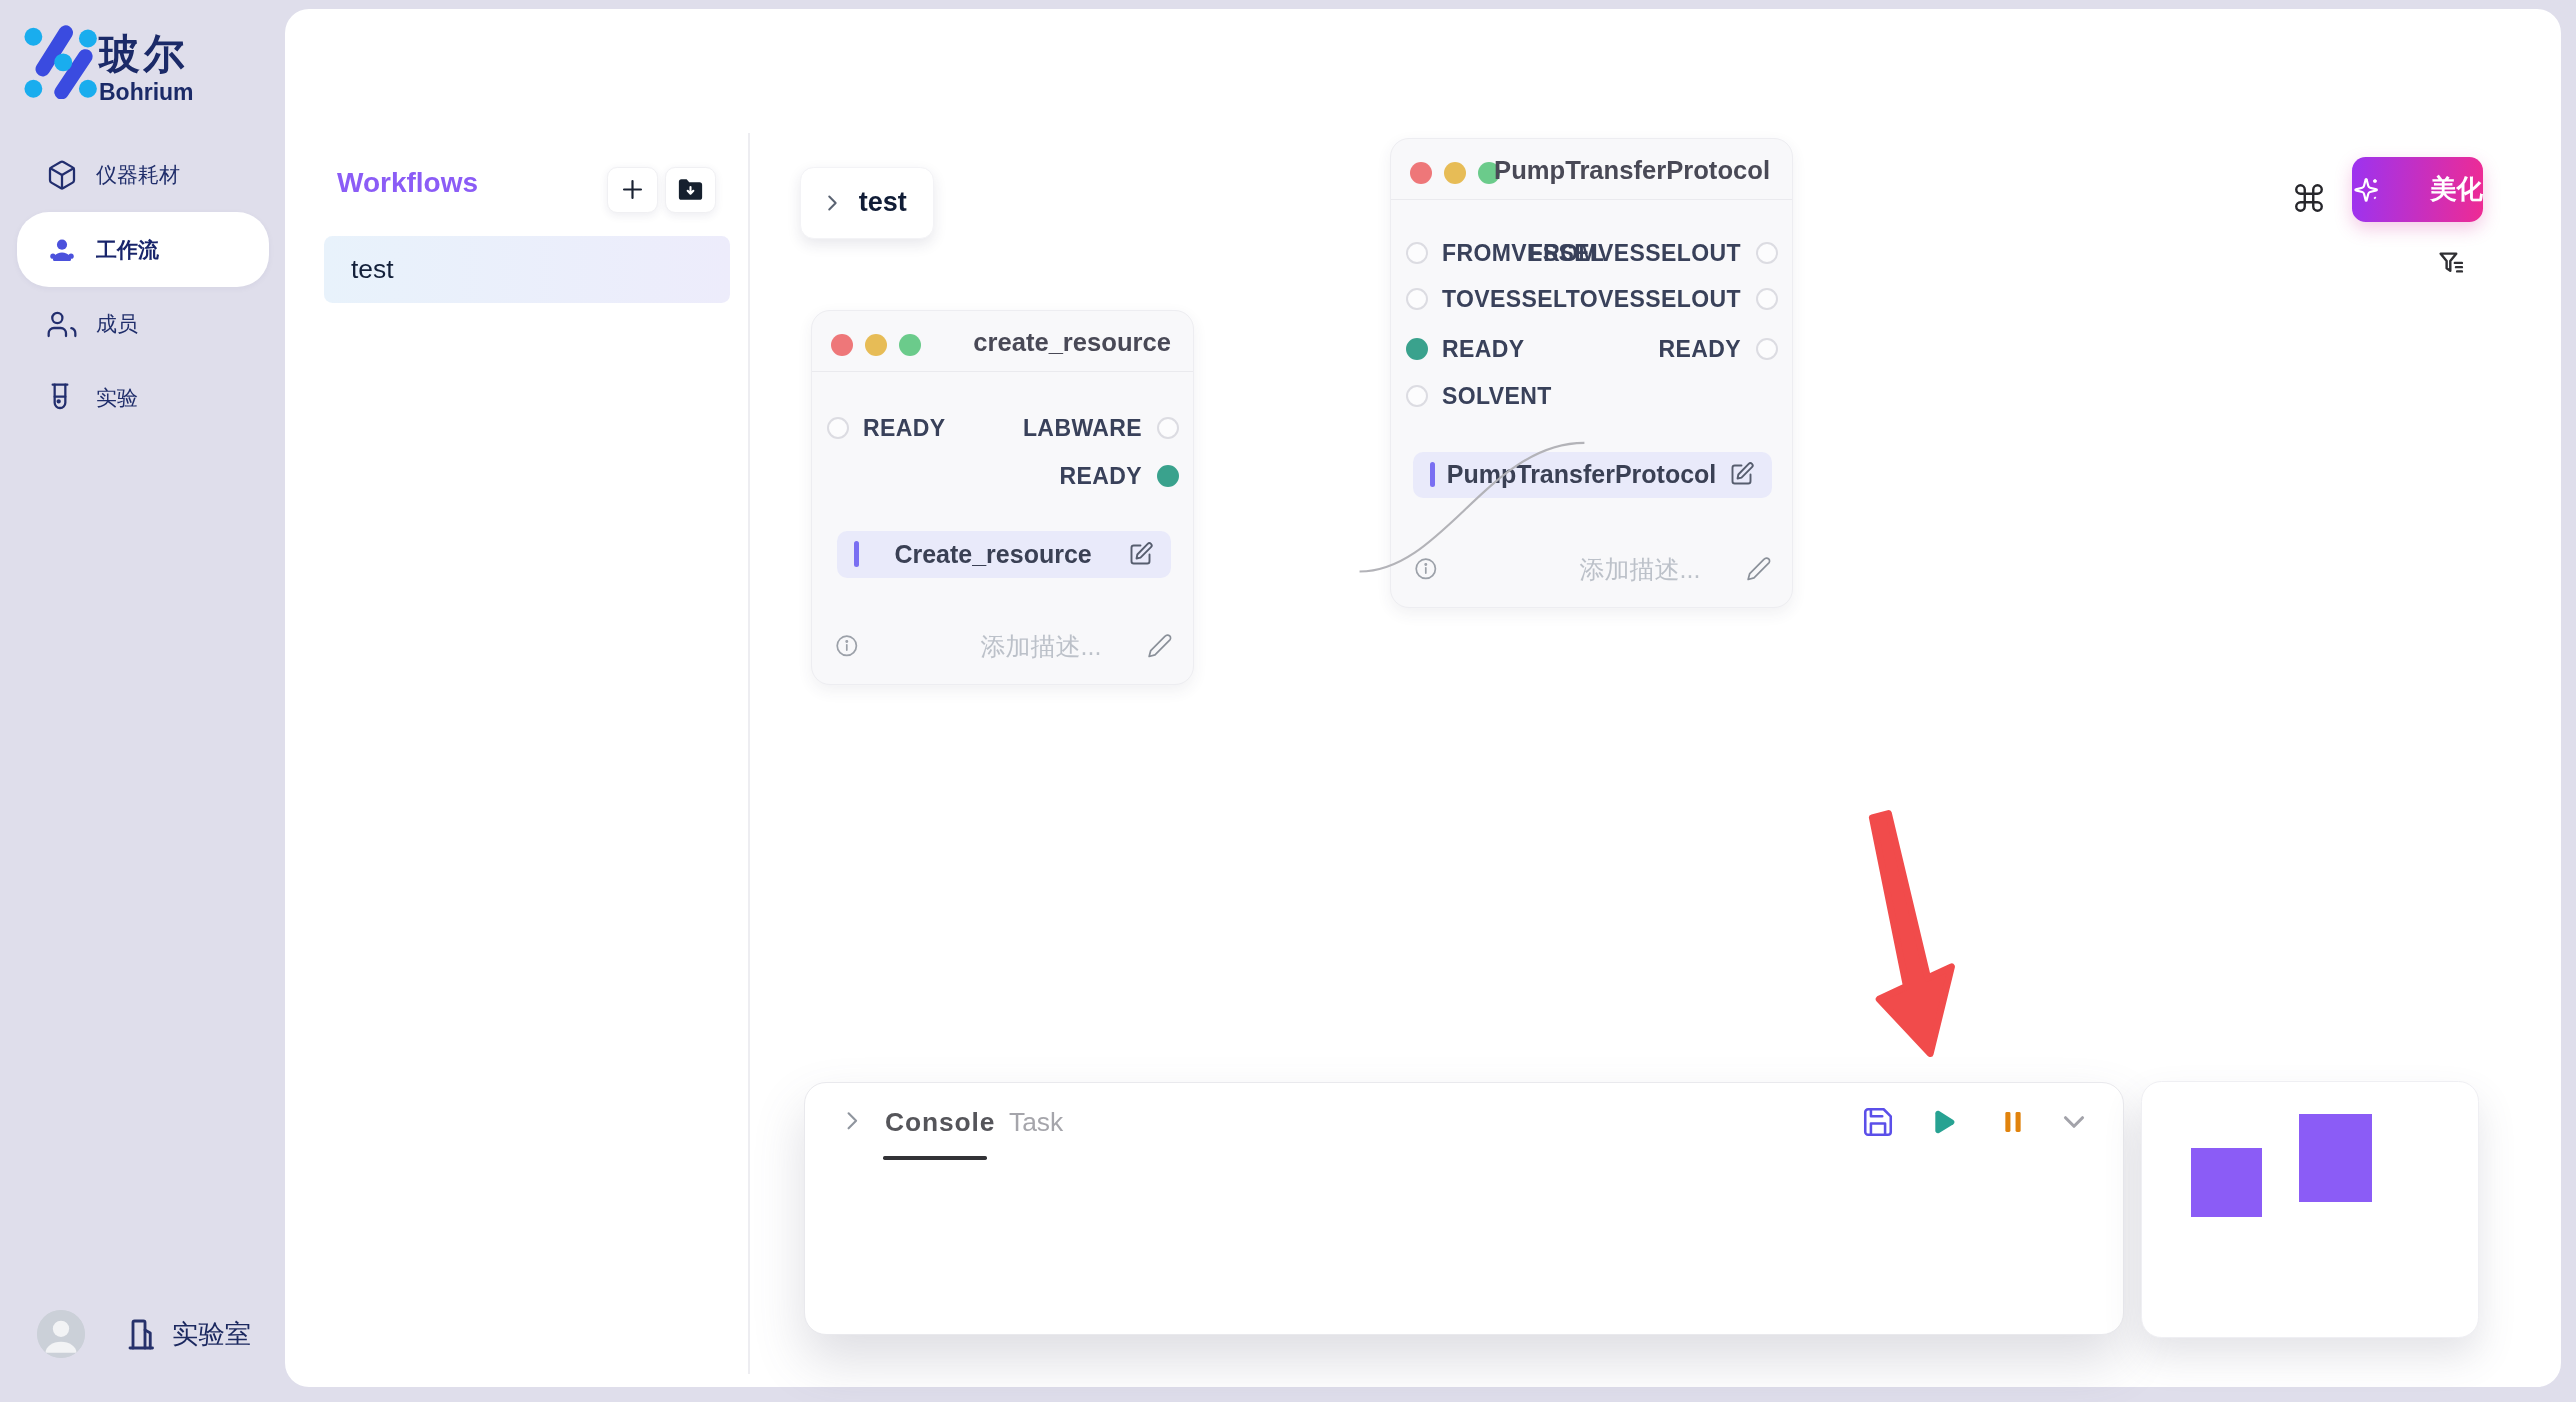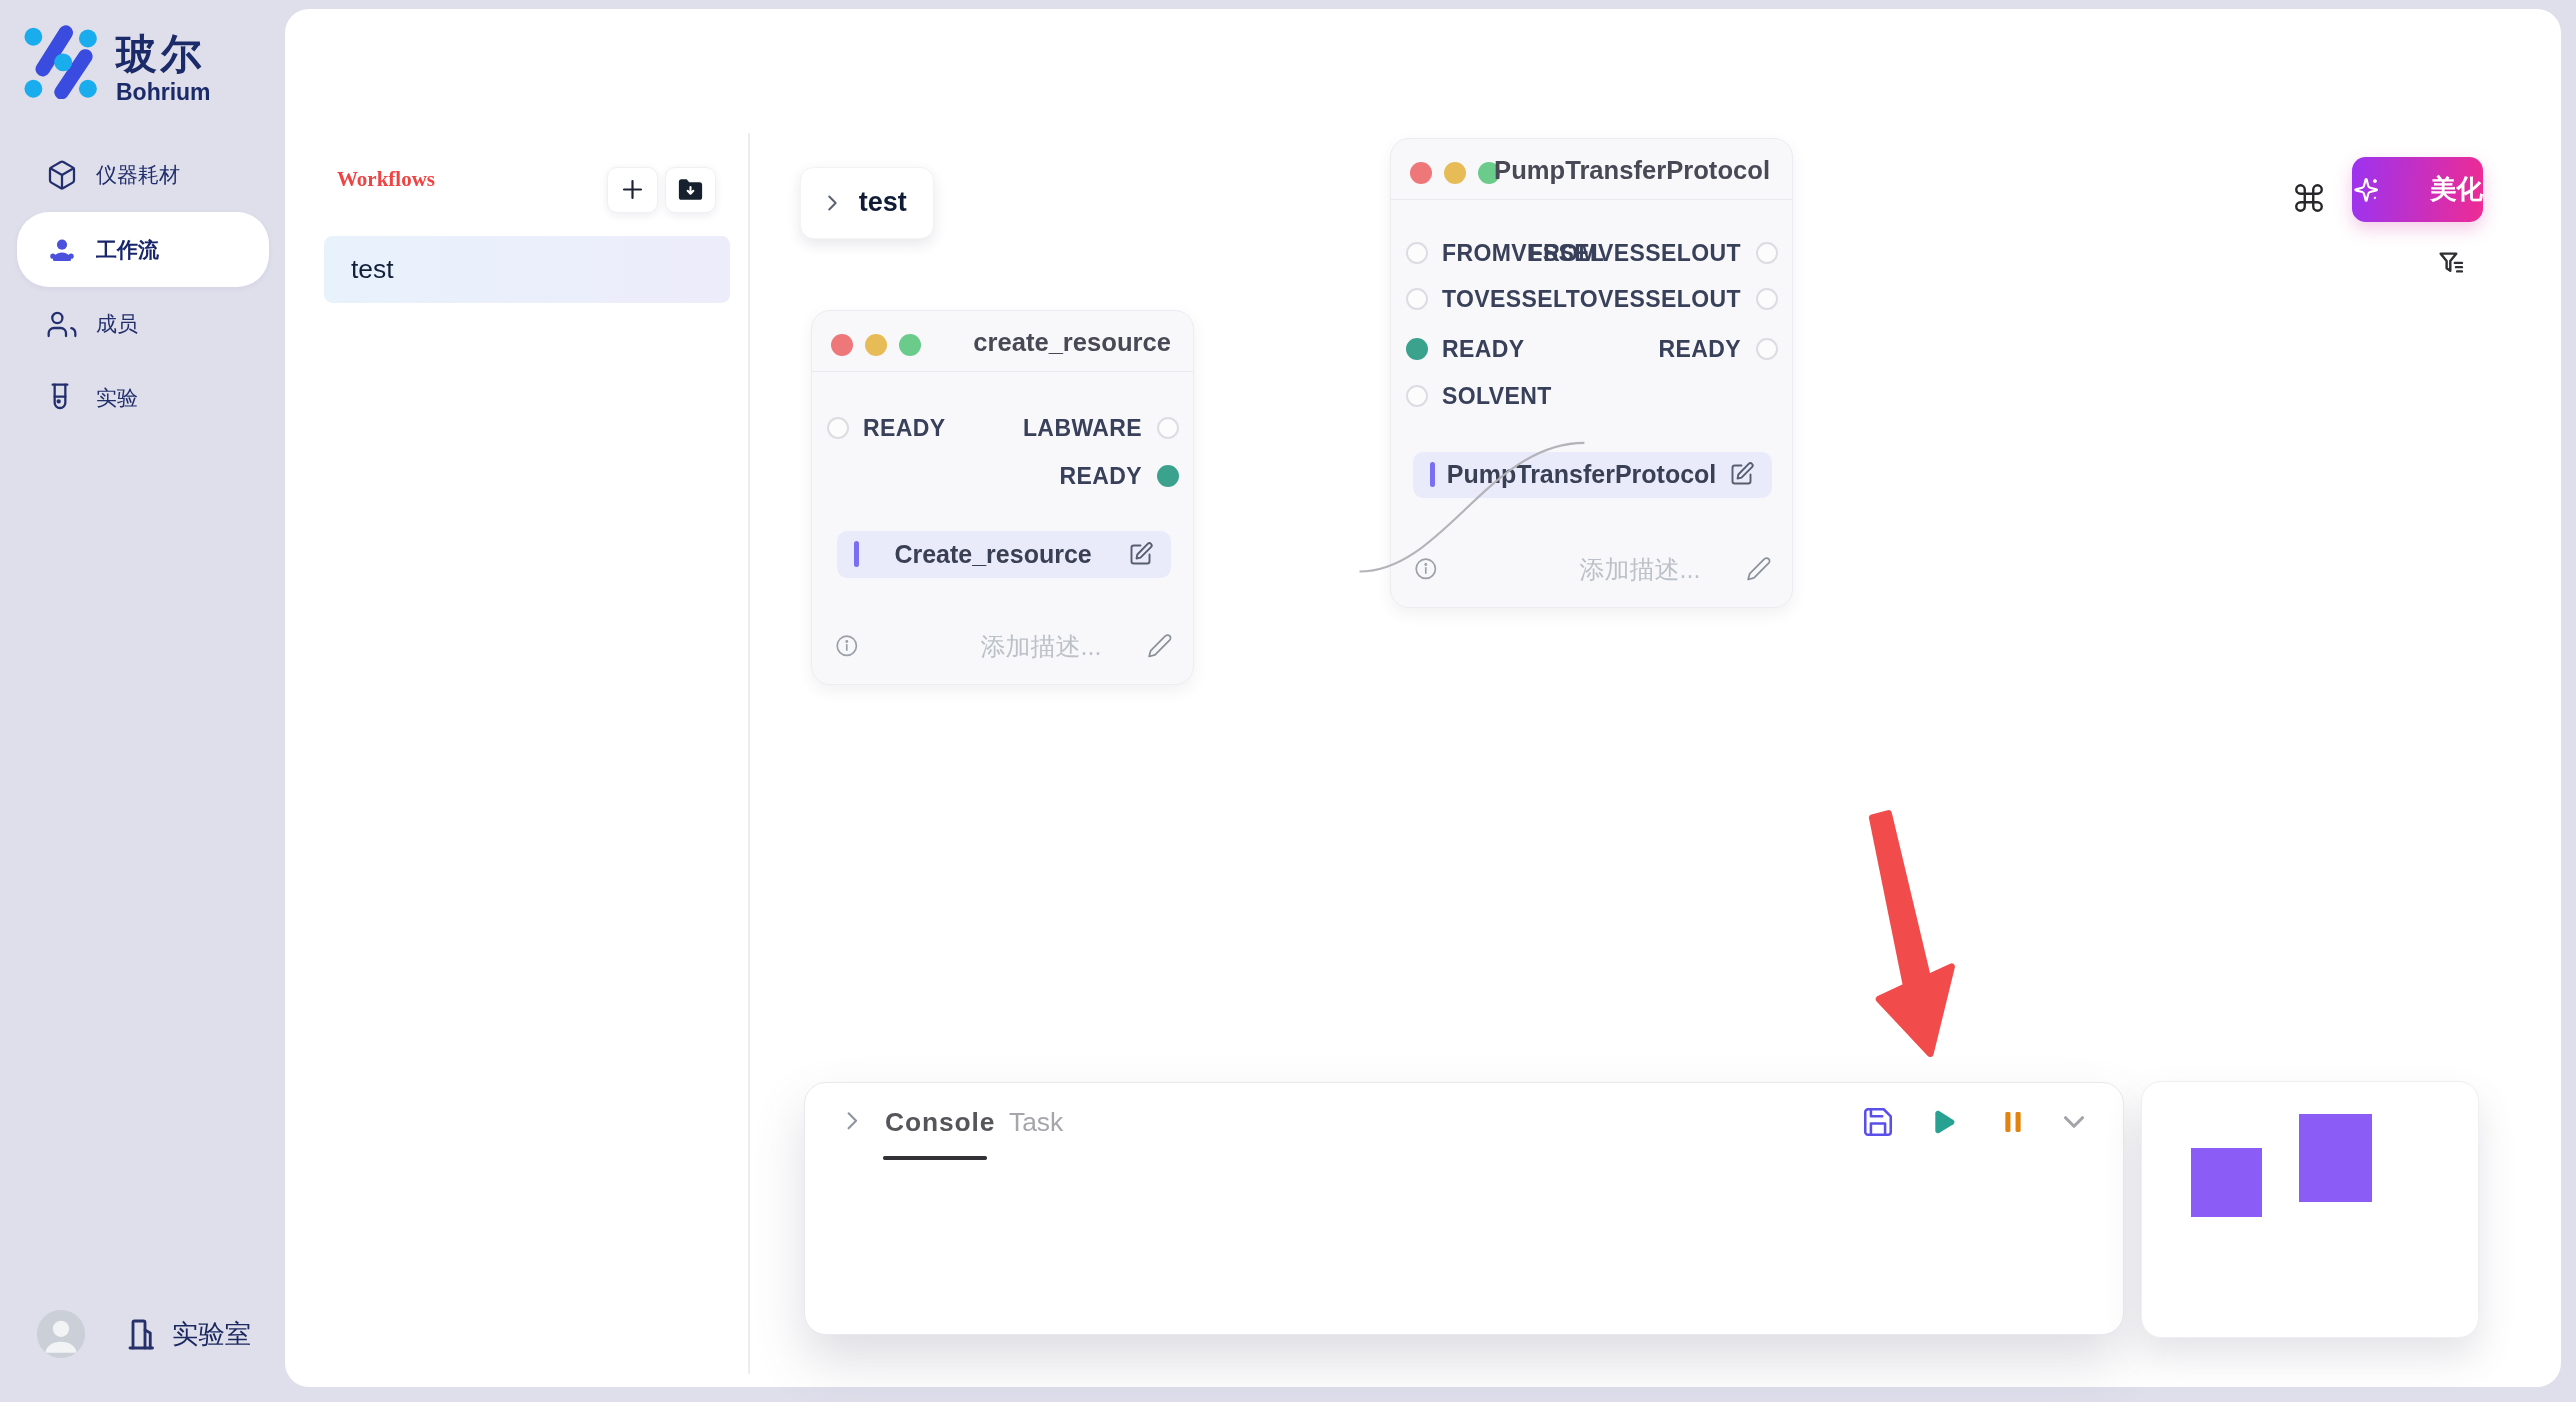--- a/index.html
+++ b/index.html
@@ -3,21 +3,21 @@
 <meta charset="utf-8">
 <style>
   * { margin:0; padding:0; box-sizing:border-box; }
   html,body { width:2576px; height:1402px; overflow:hidden; }
   body { background:#DFDEEB; font-family:"Liberation Sans", sans-serif; color:#1C2960; position:relative; }
 
   
   .sidebar { position:absolute; left:0; top:0; width:285px; height:1402px; }
   .logo { position:absolute; left:24px; top:24px; display:flex; align-items:flex-start; }
   .logo-mark { width:75px; height:75px; }
-  .logo-text { margin-left:17px; }
+  .logo-text { }
   .logo-zh { font-size:41px; font-weight:bold; color:#1B2A68; letter-spacing:3.4px; line-height:51px; margin-top:5.1px;}
   .logo-en { font-size:23px; font-weight:bold; color:#1B2A68; line-height:25.6px; }
   .nav-item { position:absolute; left:17px; width:252px; height:75px; display:flex; align-items:center; border-radius:32px; color:#202E6B; cursor:pointer; }
   .nav-item .nav-ic { width:32px; height:32px; margin-left:29px; flex:0 0 auto; }
   .nav-item .nav-label { font-size:21px; margin-left:18px; font-weight:500; }
   .nav-item.active { background:#FFFFFF; box-shadow:0 1.7px 6.8px rgba(40,40,90,0.05); }
   .nav-item.active .nav-label { font-weight:bold; color:#18246B; }
   .side-foot { position:absolute; left:37px; top:1310px; display:flex; align-items:center; }
   .avatar { width:48px; height:48px; border-radius:50%; background:#CBD0D8; overflow:hidden; }
   .lab { display:flex; align-items:center; margin-left:39px; }
@@ -29,21 +29,21 @@
 
   
   .tabs-row { position:absolute; left:0; top:0; width:100%; height:104px; border-bottom:1.7px solid #F2F2F5; }
   .tab { position:absolute; top:43px; font-size:26.4px; color:#2A3245; cursor:pointer; }
   .tab-all { left:52px; }
   .tab-mine { left:244px; font-weight:bold; color:#141E38; }
   .tab-underline { position:absolute; left:241px; top:96px; width:116px; height:6px; border-radius:3.4px; background:#3D4FE0; }
 
   
   .panel-divider { position:absolute; left:463px; top:124px; width:1.7px; height:1241px; background:#EDEDF1; }
-  .wf-title { position:absolute; left:52px; top:158px; font-size:21px; font-weight:bold; color:#ef4444;font-family:Liberation Serif, serif; }
+  .wf-title { position:absolute; left:52px; top:158px; font-size:28px; font-weight:bold; color:#8b5cf6; }
   .icon-btn { position:absolute; top:158px; width:51px; height:46px; background:#FFF; border:0.9px solid #F0F0F3; border-radius:10.2px; box-shadow:0 2.6px 8.5px rgba(40,40,90,0.08); display:flex; align-items:center; justify-content:center; cursor:pointer; }
   .btn-plus { left:322px; }
   .btn-folder { left:380px; }
   .wf-item { position:absolute; left:39px; top:227px; width:406px; height:67px; border-radius:8.5px; background:linear-gradient(90deg,#E8F2FB,#EDECFB); display:flex; align-items:center; cursor:pointer; }
   .wf-item-label { font-size:26.4px; color:#13203A; margin-left:27px; }
 
   .crumb-chip { position:absolute; left:515px; top:158px; width:134px; height:72px; background:#FFF; border:0.9px solid #F3F3F6; border-radius:13.6px; box-shadow:0 5.1px 13.6px rgba(40,40,80,0.10); display:flex; align-items:center; cursor:pointer; }
   .crumb-chip svg { width:22px; height:22px; margin-left:20.4px; }
   .crumb-label { font-size:27px; font-weight:bold; color:#101C36; margin-left:15.3px; }
 

